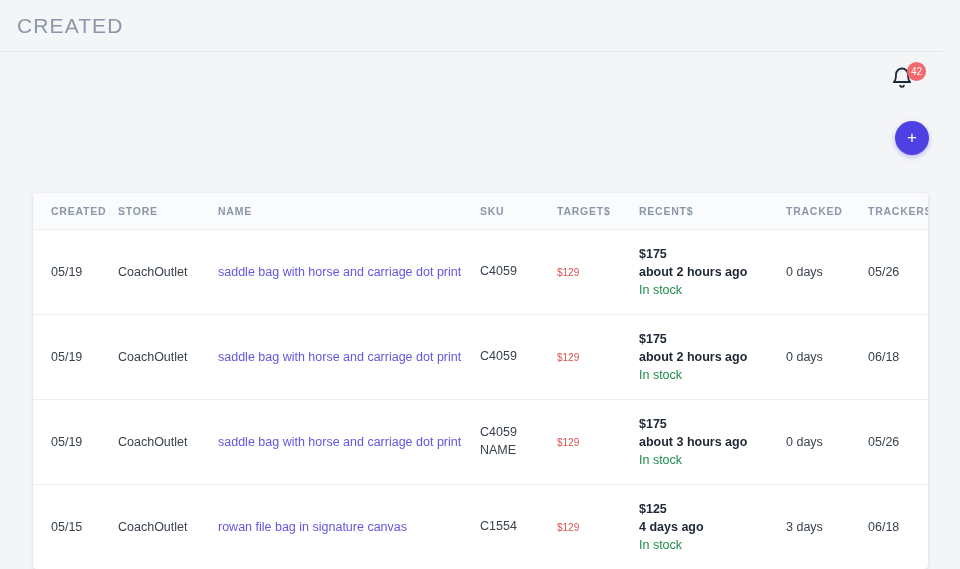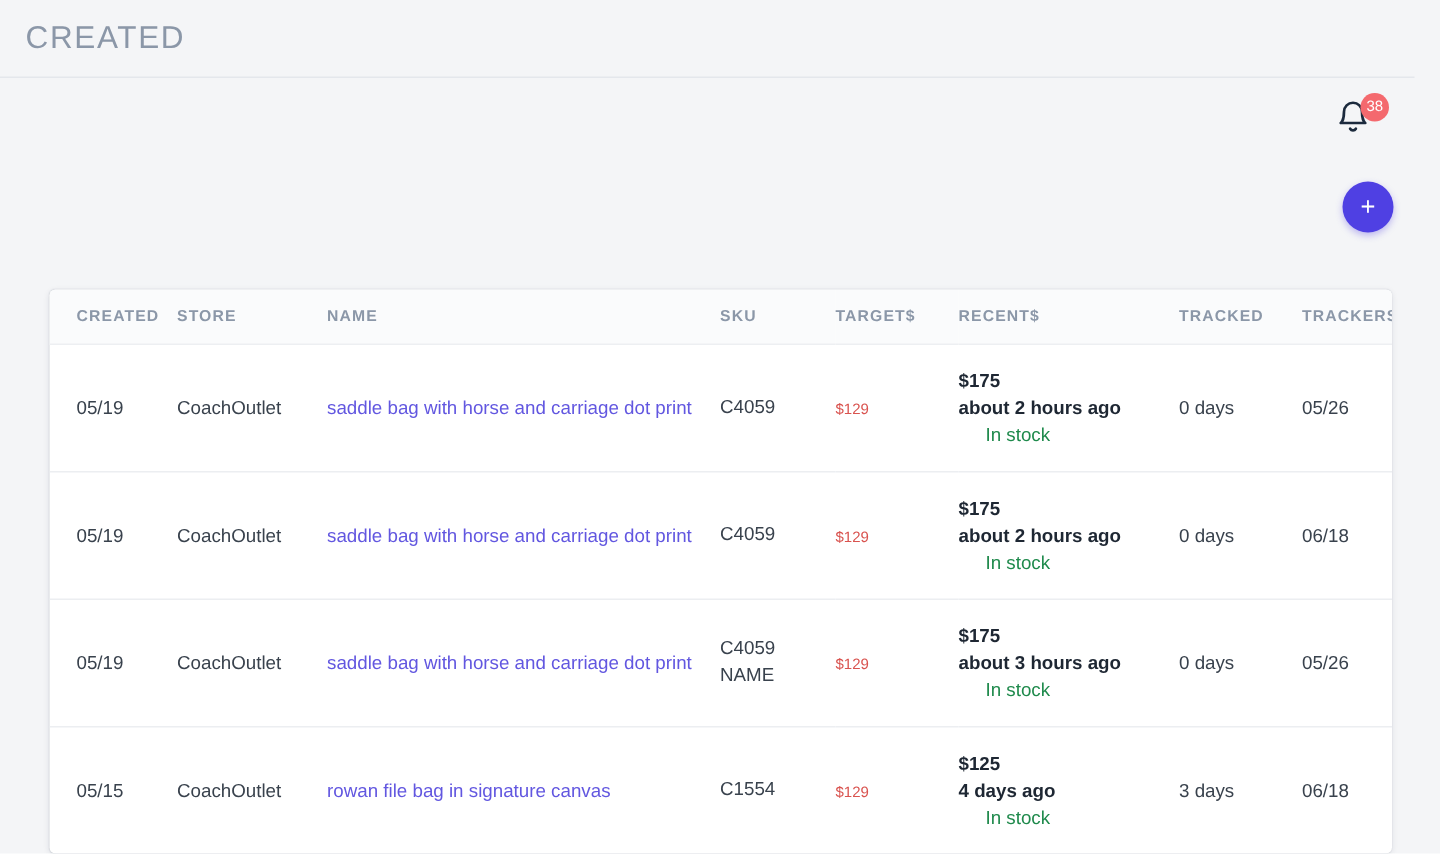--- a/index.html
+++ b/index.html
@@ -167,42 +167,42 @@
     color: #6257e0;
     text-decoration: none;
     font-size: 12.5px;
   }
 
   .sku-cell { line-height: 1.42; color: #39424d; }
   .target-price { color: #d9534f; font-size: 10px; }
 
   .recent-price { font-weight: bold; color: #1e2733; font-size: 12.5px; line-height: 1.45; }
   .recent-time  { font-weight: bold; color: #1e2733; font-size: 12.5px; line-height: 1.45; }
-  .recent-stock { color: #1f8a4c; font-size: 12.5px; line-height: 1.45; margin-left: 18px; }
+  .recent-stock { color: #1f8a4c; font-size: 12.5px; line-height: 1.45; }
 
   .muted { color: #4a5361; }
 </style>
 </head>
 <body>
 
 <div class="page-header">
   <span class="page-title">CREATED</span>
 </div>
 
 <div class="toolbar">
 
 
   <div class="bell-wrap">
     <span class="bell-icon">
       <svg width="24" height="24" viewBox="0 0 24 24" fill="none" stroke="currentColor" stroke-width="1.8" stroke-linecap="round" stroke-linejoin="round">
         <path d="M18 8.5a6 6 0 1 0-12 0c0 6-2.2 7.5-2.2 7.5h16.4S18 14.5 18 8.5z"></path>
         <path d="M10.1 19.8a2.2 2.2 0 0 0 3.8 0"></path>
       </svg>
     </span>
-    <span class="bell-badge">38</span>
+    <span class="bell-badge">42</span>
   </div>
 
   <button class="fab">+</button>
 </div>
 
 <div class="table-card">
   <table class="trackers">
     <thead>
       <tr>
         <th class="c-created">CREATED</th>

